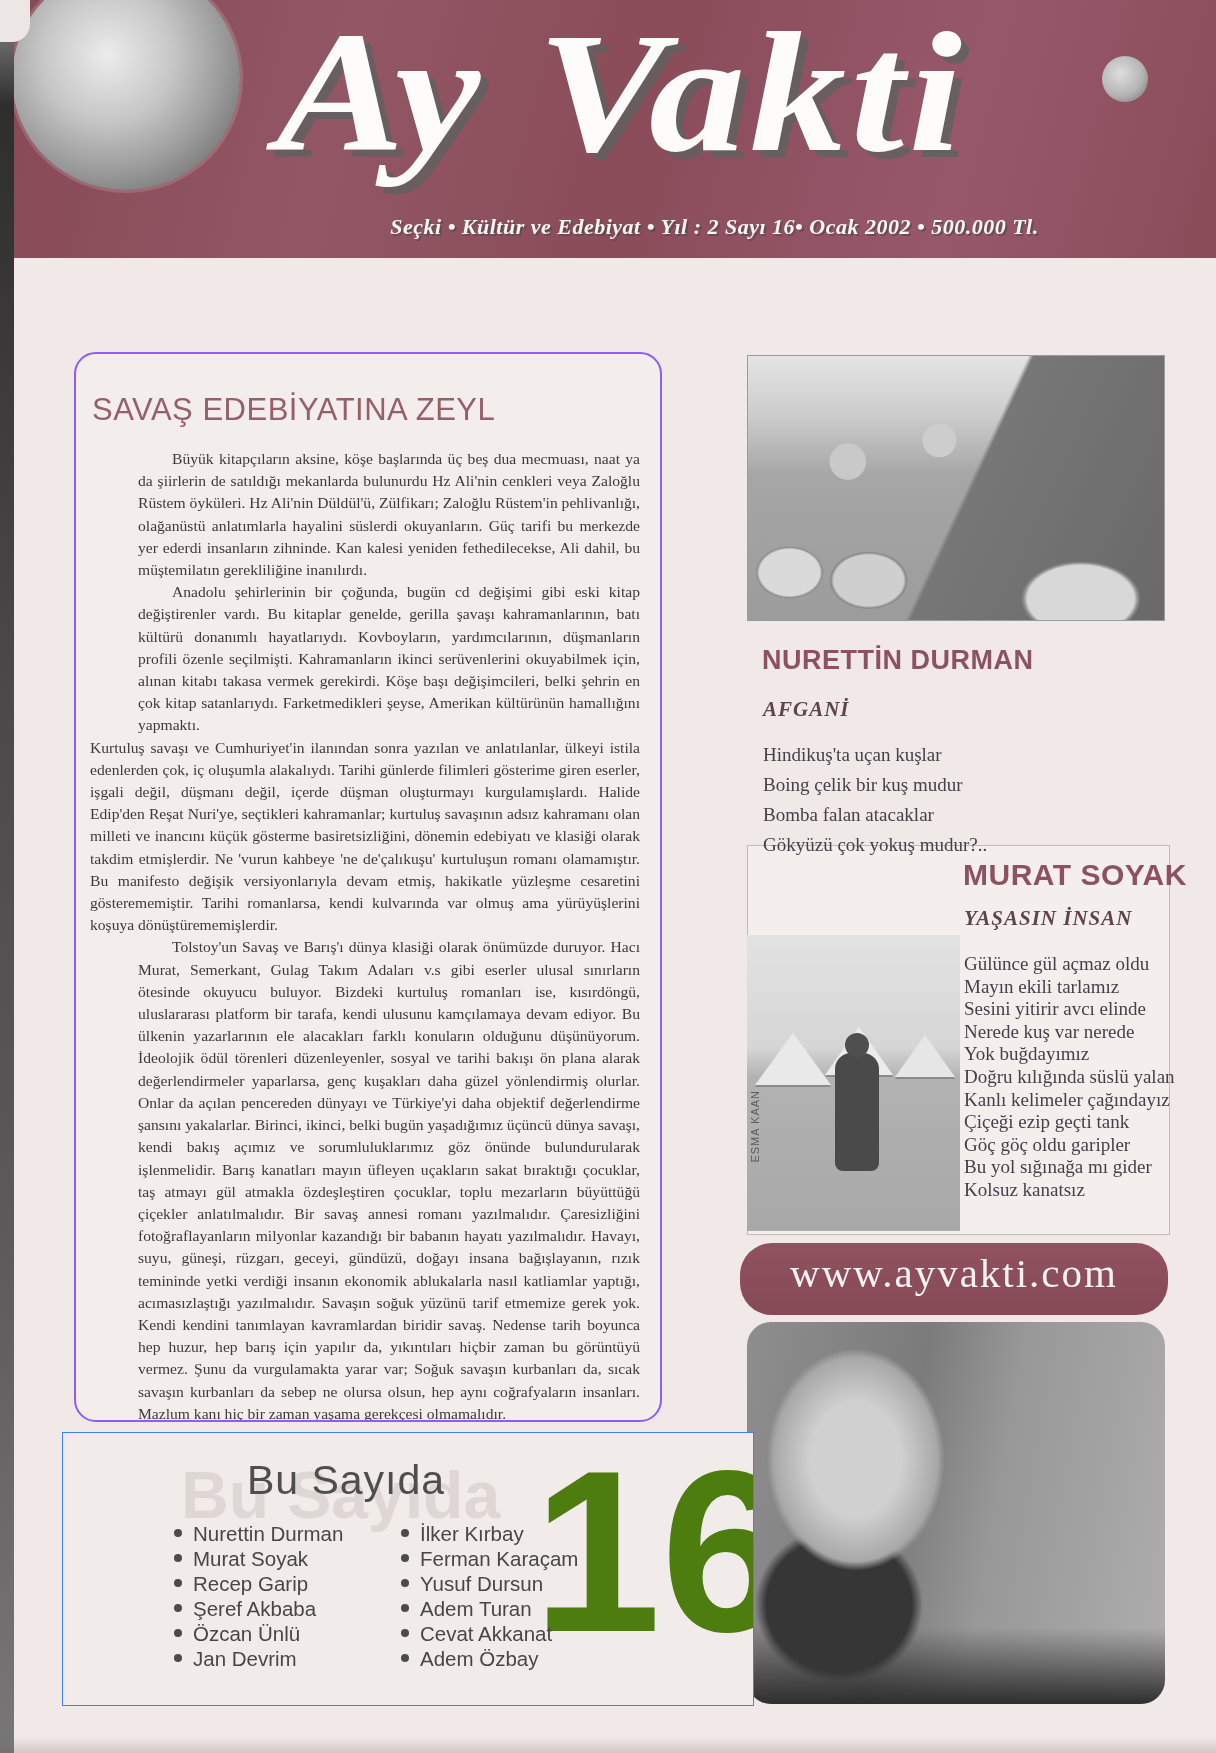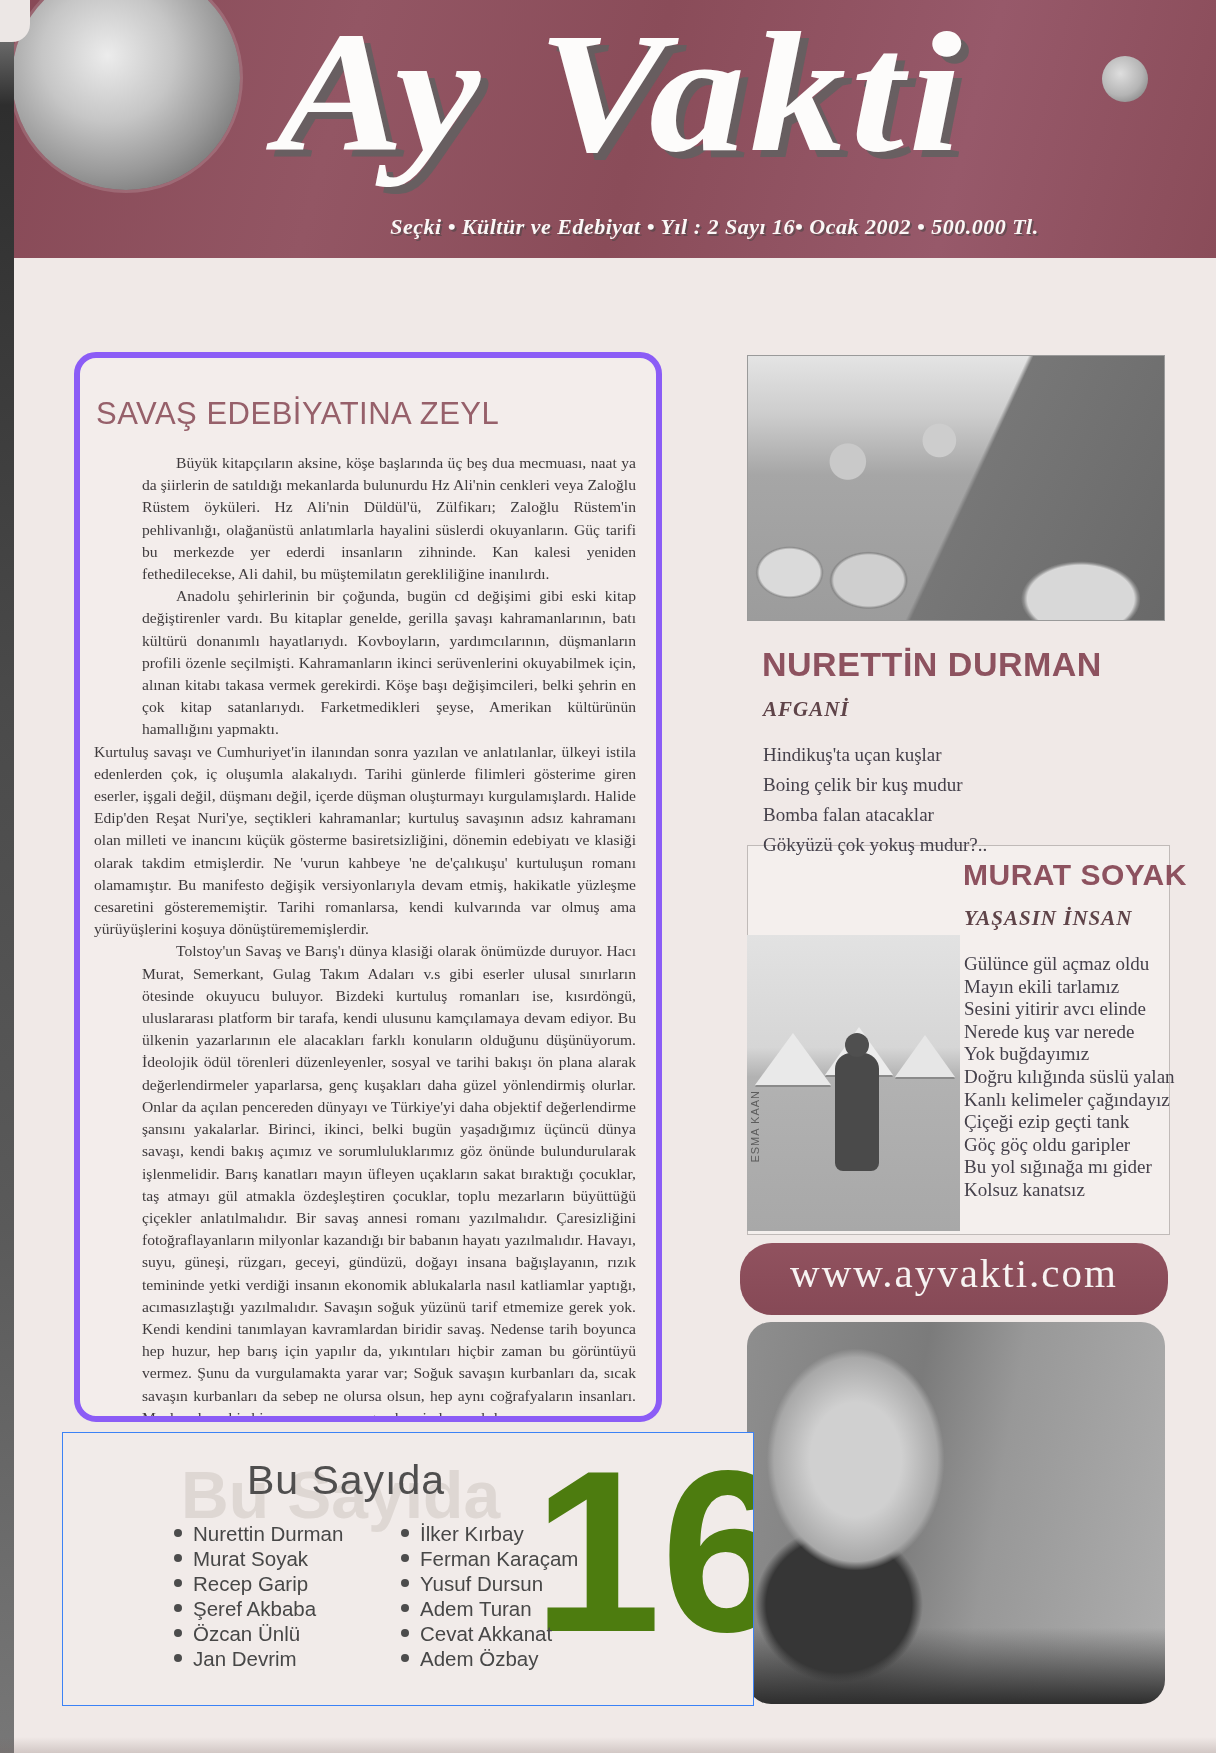--- a/index.html
+++ b/index.html
@@ -22,21 +22,21 @@
         font-size:172px;line-height:200px;color:#fdfcfb;letter-spacing:4px;white-space:nowrap;
         transform:scaleX(1.12);transform-origin:left top;
         text-shadow:7px 7px 0 rgba(96,96,96,.85);}
   .moon-dot{position:absolute;left:1094px;top:56px;width:46px;height:46px;border-radius:50%;
         background:radial-gradient(circle at 40% 38%,#dedede 0%,#b5b5b5 55%,#868686 85%,#747474 100%);}
   .tagline{position:absolute;left:0;top:214px;width:1208px;text-align:center;padding-left:205px;box-sizing:border-box;
         font-style:italic;font-weight:bold;font-size:22px;color:#fbf7f6;letter-spacing:.5px;
         text-shadow:2px 2px 0 rgba(70,70,70,.55);}
   
   .article-box{position:absolute;left:74px;top:352px;width:588px;height:1070px;box-sizing:border-box;
-        border:6px solid #8b5cf6;border-radius:22px;background:#f3edeb;
+        border:2px solid #8b5cf6;border-radius:22px;background:#f3edeb;
         padding:38px 20px 0 14px;overflow:hidden;}
   .article-title{font-family:"Liberation Sans", sans-serif;font-size:31px;letter-spacing:.5px;
         color:#96606a;margin:0 0 20px 2px;font-weight:normal;}
   .article-box p{margin:0;text-align:justify;font-size:15.6px;line-height:22.2px;color:#3e3a3c;}
   .article-box p.ind{text-indent:34px;margin-left:48px;}
   .signature{margin-top:26px;padding-right:44px;text-align:right;font-size:16.5px;color:#464244;}
   
   .contents-box{position:absolute;left:62px;top:1432px;width:692px;height:274px;box-sizing:border-box;
         border:1px solid #3b82f6;background:#f1ebe9;overflow:hidden;}
   .contents-ghost{position:absolute;left:118px;top:24px;font-family:"Liberation Sans", sans-serif;
@@ -59,21 +59,21 @@
         background:
           radial-gradient(ellipse 92px 58px at 80% 92%, #d8d8d8 58%, #8f8f8f 62%, rgba(0,0,0,0) 65%),
           radial-gradient(ellipse 52px 40px at 10% 82%, #dadada 58%, #8d8d8d 63%, rgba(0,0,0,0) 66%),
           radial-gradient(ellipse 60px 44px at 29% 85%, #cfcfcf 58%, #888 63%, rgba(0,0,0,0) 66%),
           radial-gradient(circle 26px at 24% 40%, #c9c9c9 68%, rgba(0,0,0,0) 72%),
           radial-gradient(circle 24px at 46% 32%, #cdcdcd 68%, rgba(0,0,0,0) 72%),
           linear-gradient(115deg, rgba(0,0,0,0) 52%, #777 53%, #696969 100%),
           linear-gradient(180deg,#e4e4e4 0%,#cdcdcd 22%,#a6a6a6 45%,#9c9c9c 100%);}
   .author{position:absolute;font-family:"Liberation Sans", sans-serif;font-weight:bold;
         color:#8d525f;letter-spacing:.5px;}
-  .author1{left:762px;top:645px;font-size:34px;}
+  .author1{left:762px;top:645px;font-size:27px;}
   .author2{left:963px;top:858px;font-size:30px;}
   .poem-title{position:absolute;font-style:italic;font-weight:bold;font-size:21px;
         color:#5f4449;letter-spacing:1px;}
   .ptitle1{left:763px;top:697px;}
   .ptitle2{left:964px;top:906px;}
   .poem{position:absolute;font-size:19px;color:#45414b;}
   .poem1{left:763px;top:740px;line-height:30px;}
   .poem2{left:964px;top:953px;line-height:22.6px;}
   .photo2{position:absolute;left:747px;top:935px;width:213px;height:296px;overflow:hidden;
         background:

